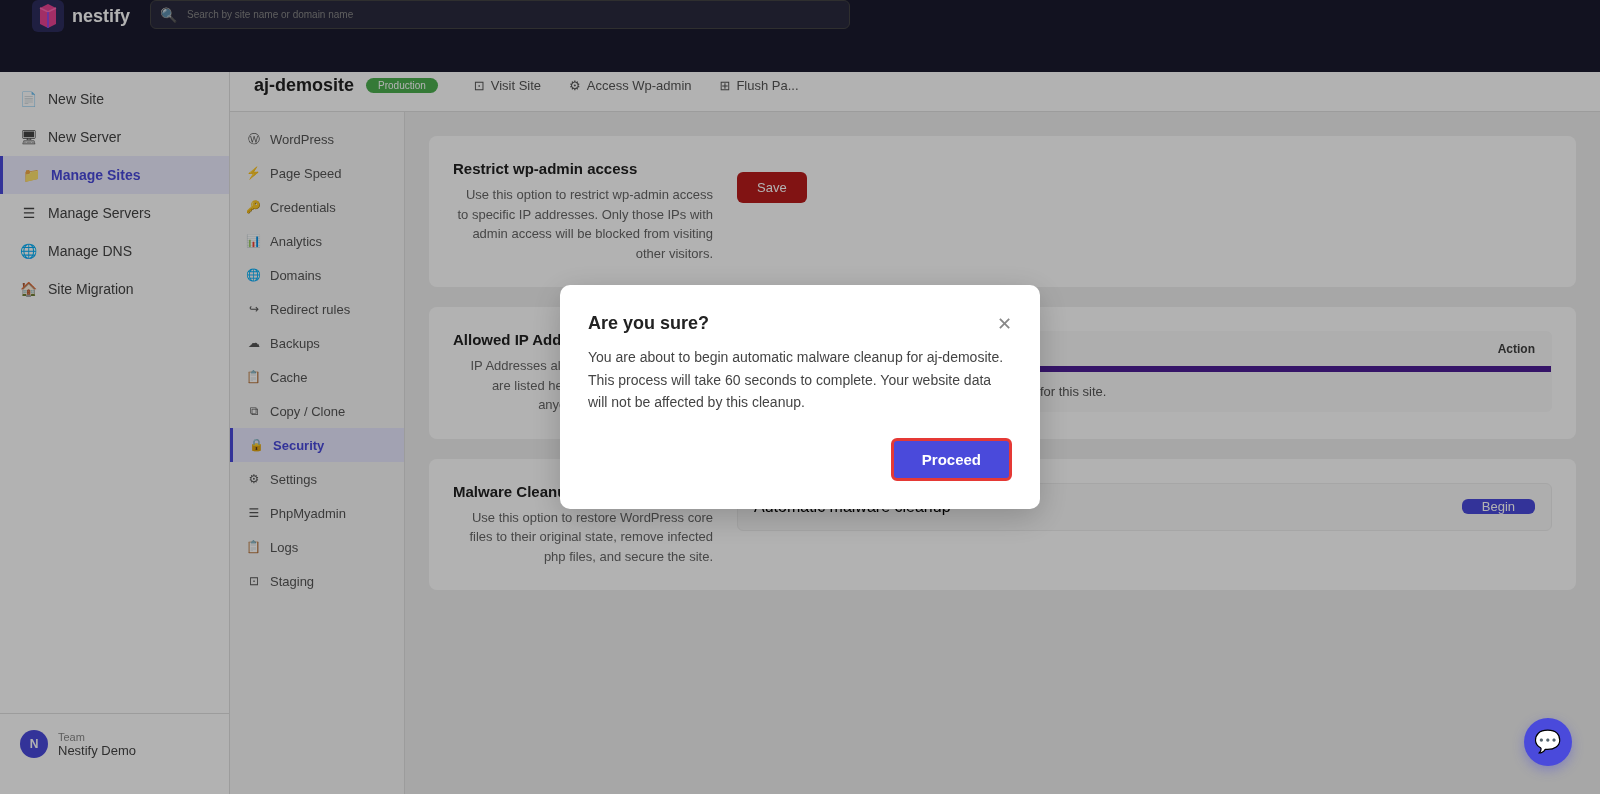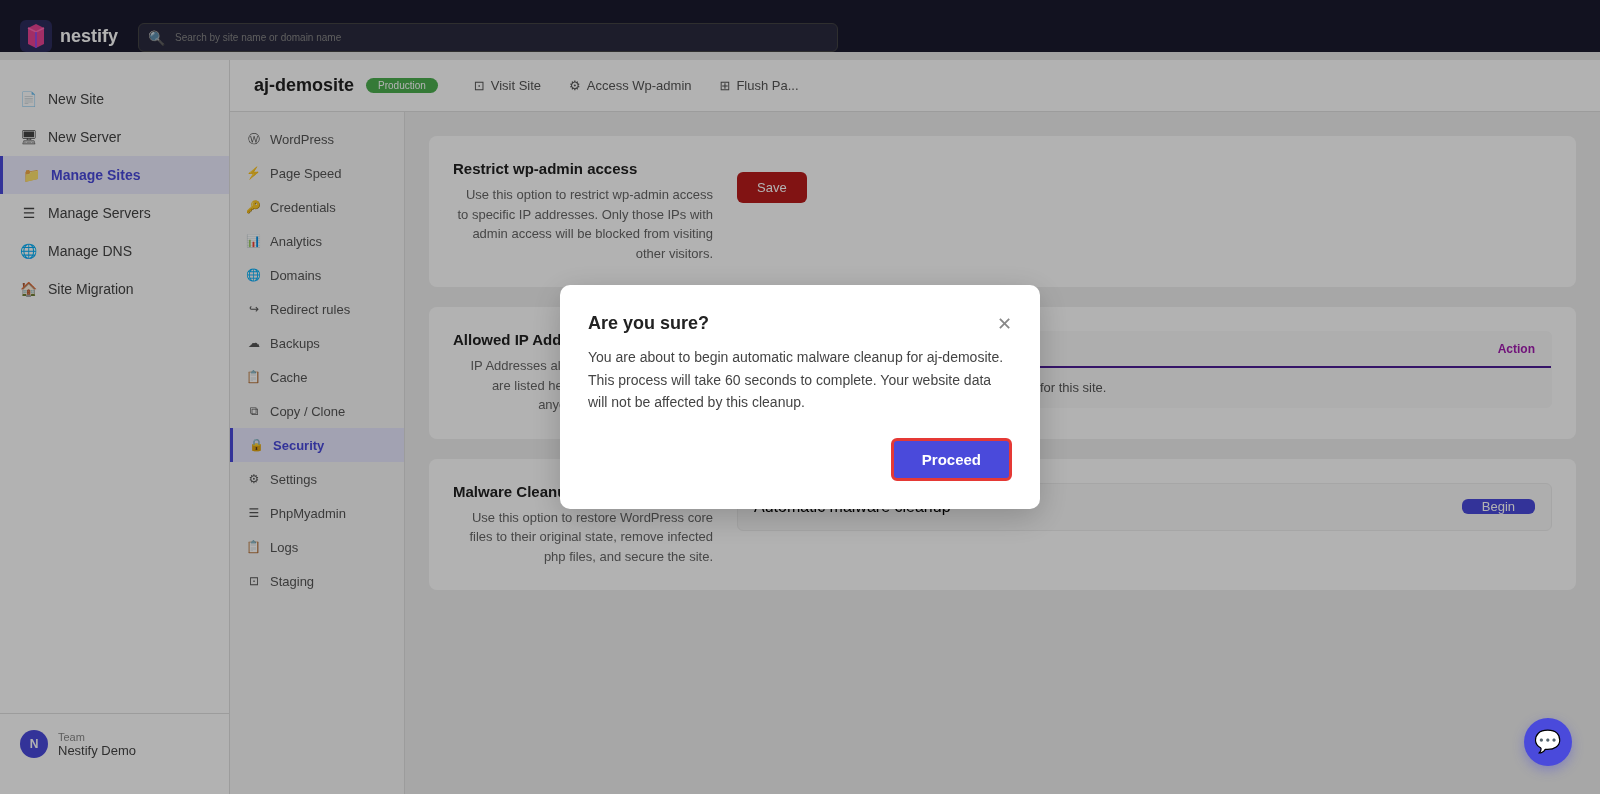--- a/index.html
+++ b/index.html
@@ -1,24 +1,24 @@
 <!DOCTYPE html>
 <html><head>
   <meta charset="utf-8">
   <style>
     * { box-sizing: border-box; margin: 0; padding: 0; font-family: -apple-system, BlinkMacSystemFont, 'Segoe UI', sans-serif; }
     body { background: #e8e8e8; width: 1600px; height: 794px; overflow: hidden; position: relative; }
 
     
     .topnav {
       background: #1a1a2e;
-      height: 52px;
-      display: flex;
-      align-items: flex-end;
-      padding: 0 20px;
+      height: 72px;
+      display: flex;
+      align-items: flex-start;
+      padding: 0 32px;
       position: fixed;
       top: 0; left: 0; right: 0;
       z-index: 100;
     }
     .topnav-logo {
       display: flex;
       align-items: center;
       gap: 8px;
       color: white;
       font-size: 18px;
@@ -270,22 +270,22 @@
       border-collapse: collapse;
       background: #f9f9f9;
       border: 1px solid #eee;
       border-radius: 6px;
       overflow: hidden;
     }
     .ip-table th {
       text-align: left;
       padding: 10px 16px;
       font-size: 12px;
-      color: #a21caf;
-      border-bottom: 2px solid #4c1d95;
+      color: #404040;
+      border-bottom: 6px solid #4c1d95;
       background: #f9f9f9;
     }
     .ip-table td {
       padding: 12px 16px;
       font-size: 13px;
       color: #555;
     }
     .ip-table .action-col { text-align: right; }
 
     

